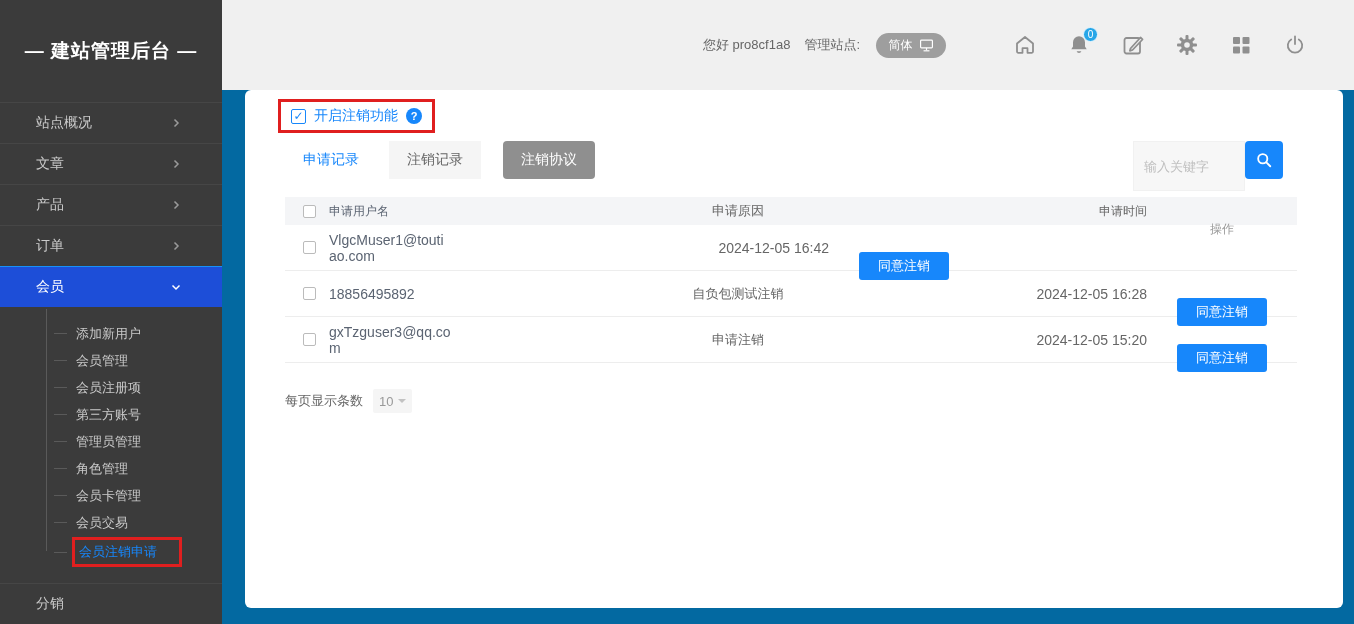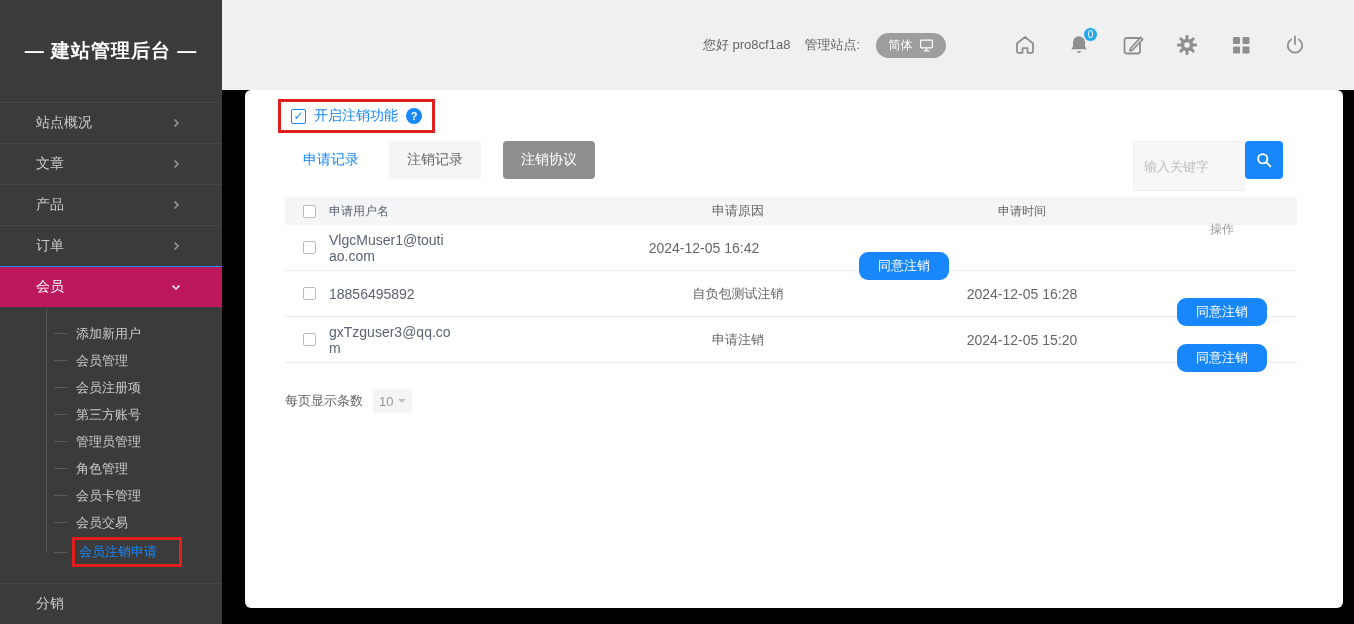--- a/index.html
+++ b/index.html
@@ -6,33 +6,33 @@
   html,body { width:1354px; height:624px; overflow:hidden; background:#f0f0f0;
     font-family:"Liberation Sans","DejaVu Sans",sans-serif; }
   .page { display:flex; width:1354px; height:624px; }
 
   
   .sidebar { width:222px; height:624px; background:#3b3b3b; flex:none; overflow:hidden; }
   .side-title { height:102px; display:flex; align-items:center; justify-content:center;
     color:#ffffff; font-size:19px; font-weight:bold; letter-spacing:1px; }
   .menu-item { height:41px; display:flex; align-items:center; justify-content:space-between;
     padding:0 40px 0 36px; color:#cbcbcb; font-size:14px; border-top:1px solid #464646; cursor:pointer; }
-  .menu-item.active { background:#be185d; color:#ffffff; border-top-color:#1791f8; }
+  .menu-item.active { background:#1d4ed8; color:#ffffff; border-top-color:#1791f8; }
   .menu-item .chev { width:12px; height:12px; }
   .submenu { position:relative; padding:13px 0 9px 8px; }
   .submenu .vline { position:absolute; left:46px; top:2px; bottom:26px; width:1px; background:#5a5a5a; }
   .submenu-item { height:27px; display:flex; align-items:center; padding-left:68px;
     color:#c9c9c9; font-size:13px; position:relative; cursor:pointer; }
   .submenu-item::before { content:""; position:absolute; left:46px; width:13px; height:1px; background:#5a5a5a; }
   .submenu-item.active { height:32px; color:#1787fb; }
   .submenu-item.active .red-frame { border:3px solid #e01f1f; padding:3px 22px 3px 4px; margin-left:-4px; }
   .bottom-item { margin-top:6px; }
 
   
-  .rightcol { flex:1; display:flex; flex-direction:column; background:#000000; }
+  .rightcol { flex:1; display:flex; flex-direction:column; background:#0369a1; }
   .topbar { height:90px; display:flex; align-items:center; justify-content:flex-end;
     padding-right:46px; background:#f0f0f0; }
   .greeting { color:#666; font-size:13px; margin-right:14px; }
   .site-label { color:#666; font-size:13px; margin-right:16px; }
   .site-pill { height:25px; min-width:70px; background:#9e9e9e; border-radius:13px;
     display:flex; align-items:center; justify-content:center; gap:6px; padding:0 11px;
     color:#fff; font-size:12px; margin-right:38px; cursor:pointer; }
   .top-icon { width:26px; height:26px; margin-left:28px; position:relative; cursor:pointer;
     display:flex; align-items:center; justify-content:center; }
   .badge { position:absolute; top:-5px; right:-6px; width:15px; height:15px; border-radius:50%;
@@ -63,26 +63,26 @@
   .search-btn { width:38px; height:38px; background:#1787fb; border:none; border-radius:4px;
     display:flex; align-items:center; justify-content:center; cursor:pointer; }
 
   .table { margin:18px 46px 0 40px; }
   .thead { display:flex; align-items:center; height:28px; background:#f4f5f7; color:#999; font-size:12px; }
   .trow { display:flex; align-items:center; height:46px; border-bottom:1px solid #ededed; font-size:14px; }
   .c-check { width:44px; padding-left:18px; }
   .c-user { width:250px; color:#5b6472; }
   .c-user .uname { max-width:122px; word-break:break-all; line-height:16px; }
   .c-reason { flex:1; text-align:center; color:#666; font-size:13px; }
-  .c-time { width:250px; text-align:center; color:#666; }
+  .c-time { width:250px; text-align:right; color:#666; }
   .c-action { width:150px; display:flex; justify-content:center;margin-top:36px; }
   .row-cb { width:13px; height:13px; border:1px solid #bbb; border-radius:2px; background:#fff;
     display:block; cursor:pointer; }
   .agree-btn { width:90px; height:28px; background:#1787fb; color:#fff; font-size:13px;
-    border:none; border-radius:9px; cursor:pointer; }
+    border:none; border-radius:3px; cursor:pointer; }
 
   .pager { margin:26px 46px 0 40px; display:flex; align-items:center; gap:10px;
     color:#666; font-size:13px; }
   .page-size { min-width:36px; height:24px; background:#f5f5f5; border-radius:2px;
     display:flex; align-items:center; justify-content:center; gap:5px; color:#999;
     font-size:13px; padding:0 6px; cursor:pointer; }
   .caret { width:0; height:0; border-left:4px solid transparent; border-right:4px solid transparent;
     border-top:4px solid #c2c2c2; }
 </style>
 </head>

